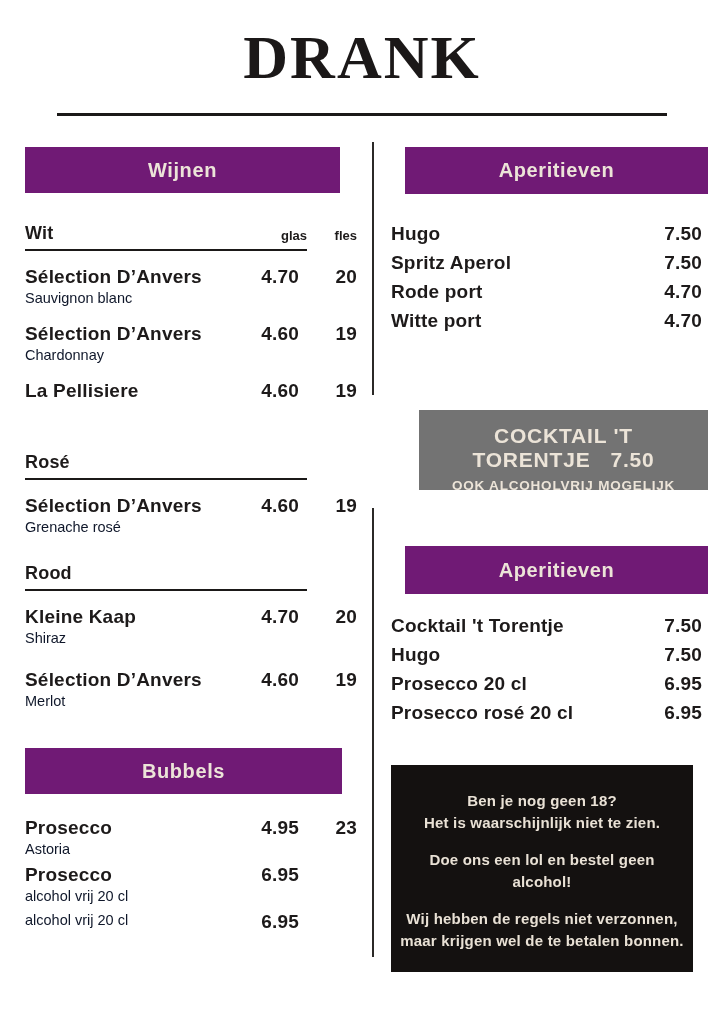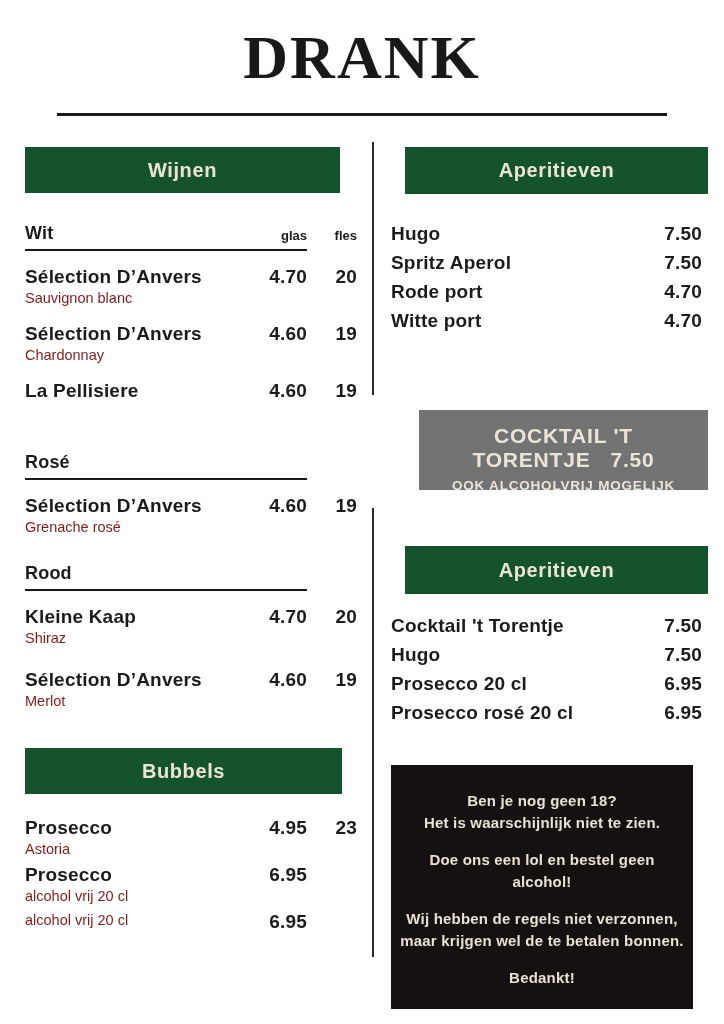--- a/index.html
+++ b/index.html
@@ -17,45 +17,45 @@
     position:absolute;top:113px;left:57px;width:610px;height:3px;background:#1b1918;
   }
   .v-divider{position:absolute;left:372px;width:2px;background:#2b2927;}
   .v-divider.seg1{top:142px;height:253px;}
   .v-divider.seg2{top:508px;height:449px;}
 
   .col-left{position:absolute;left:25px;top:147px;width:332px;}
   .col-right{position:absolute;left:391px;top:147px;width:317px;}
 
   .bar{
-    background:#14532d;color:#ece4d8;font-weight:bold;font-size:20px;
+    background:#701a75;color:#ece4d8;font-weight:bold;font-size:20px;
     text-align:center;height:46px;line-height:46px;letter-spacing:0.6px;
   }
   .bar.wijnen{width:315px;}
   .bar.bubbels{width:317px;margin-top:37px;}
   .bar.right{height:47px;line-height:47px;margin-left:14px;}
 
   
   .sec-head{margin-top:30px;}
   .sec-head .head-row{
     display:grid;grid-template-columns:1fr 58px 50px;align-items:end;
   }
   .sec-label{font-size:18px;font-weight:bold;letter-spacing:0.2px;}
   .col-label{font-size:13px;font-weight:600;text-align:right;padding-bottom:1px;}
   .sec-rule{width:282px;height:2px;background:#1b1918;margin-top:5px;}
   .sec-head.tight{margin-top:31px;}
   .sec-head.rood{margin-top:26px;}
 
   
   .wine-row{
-    display:grid;grid-template-columns:1fr 58px 50px;margin-top:14px;
+    display:grid;grid-template-columns:1fr 58px 50px;margin-top:14px;gap:8px;
   }
   .wine-row .names{min-height:42px;}
   .wine-name{font-size:19px;font-weight:bold;line-height:23px;letter-spacing:0.2px;}
-  .wine-sub{font-size:14.5px;line-height:20px;color:#7f1d1d;}
+  .wine-sub{font-size:14.5px;line-height:20px;color:#0f172a;}
   .price{font-size:19px;font-weight:bold;text-align:right;padding-top:1px;letter-spacing:0.2px;}
 
   
   .r-list{margin-top:25px;}
   .r-row{
     display:flex;justify-content:space-between;align-items:baseline;
     font-size:19px;font-weight:bold;line-height:29px;letter-spacing:0.2px;
     padding-right:6px;
   }
   .r-row .r-price{text-align:right;}
@@ -258,20 +258,17 @@
         <span>Ben je nog geen 18?</span><br>
         <span>Het is waarschijnlijk niet te zien.</span>
       </p>
       <p>
         <span>Doe ons een lol en bestel geen alcohol!</span>
       </p>
       <p>
         <span>Wij hebben de regels niet verzonnen,</span><br>
         <span>maar krijgen  wel de te betalen bonnen.</span>
       </p>
-      <p>
-        <span>Bedankt!</span>
-      </p>
     </div>
 
   </div>
 
 </div>
 
 </body></html>

